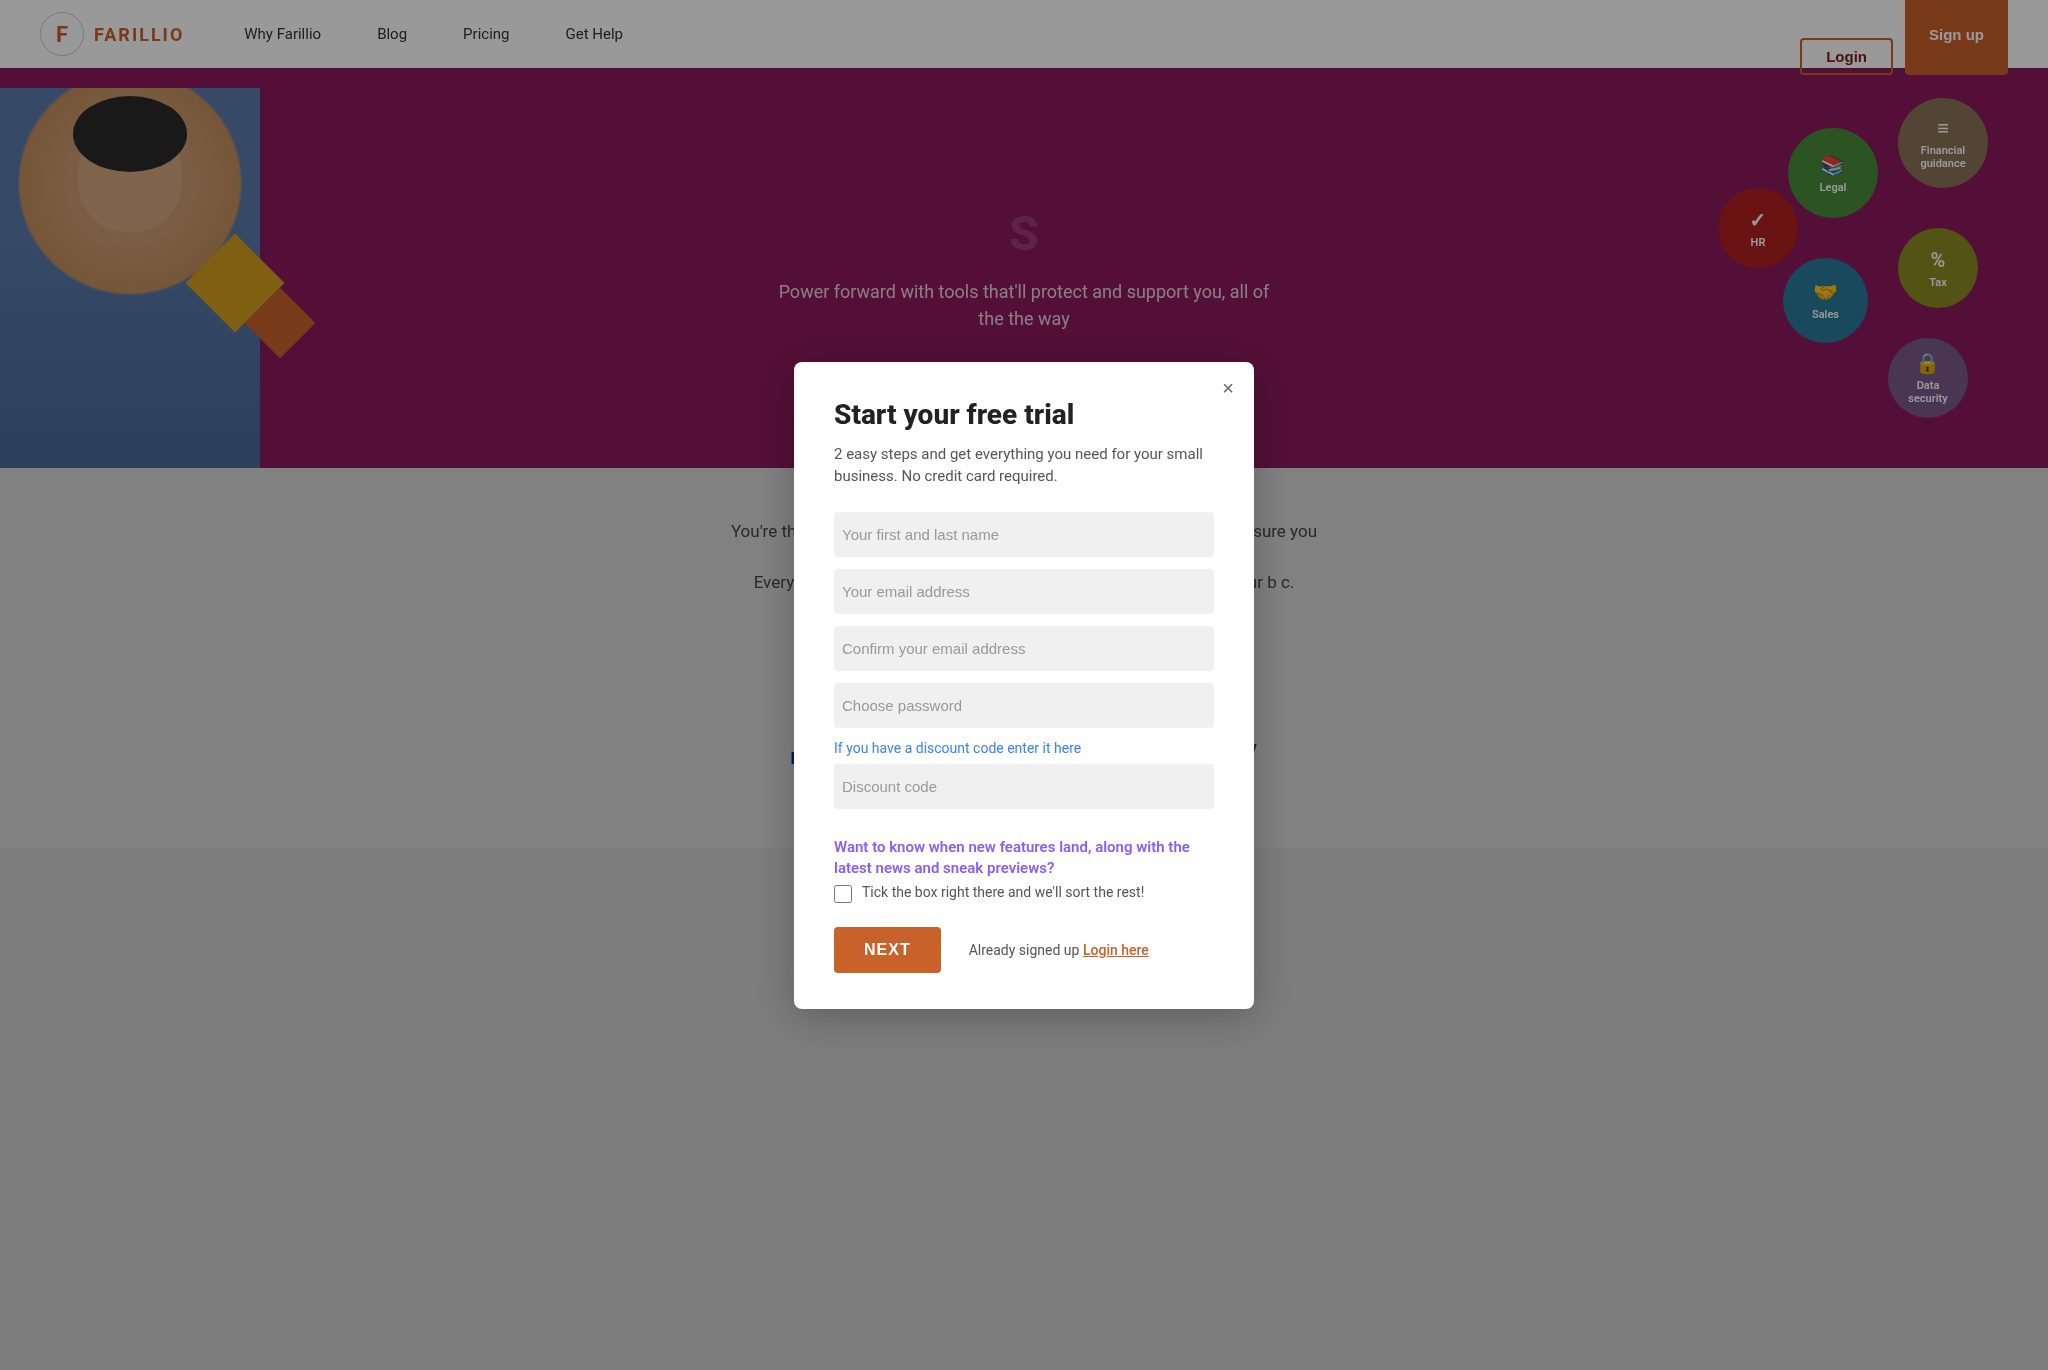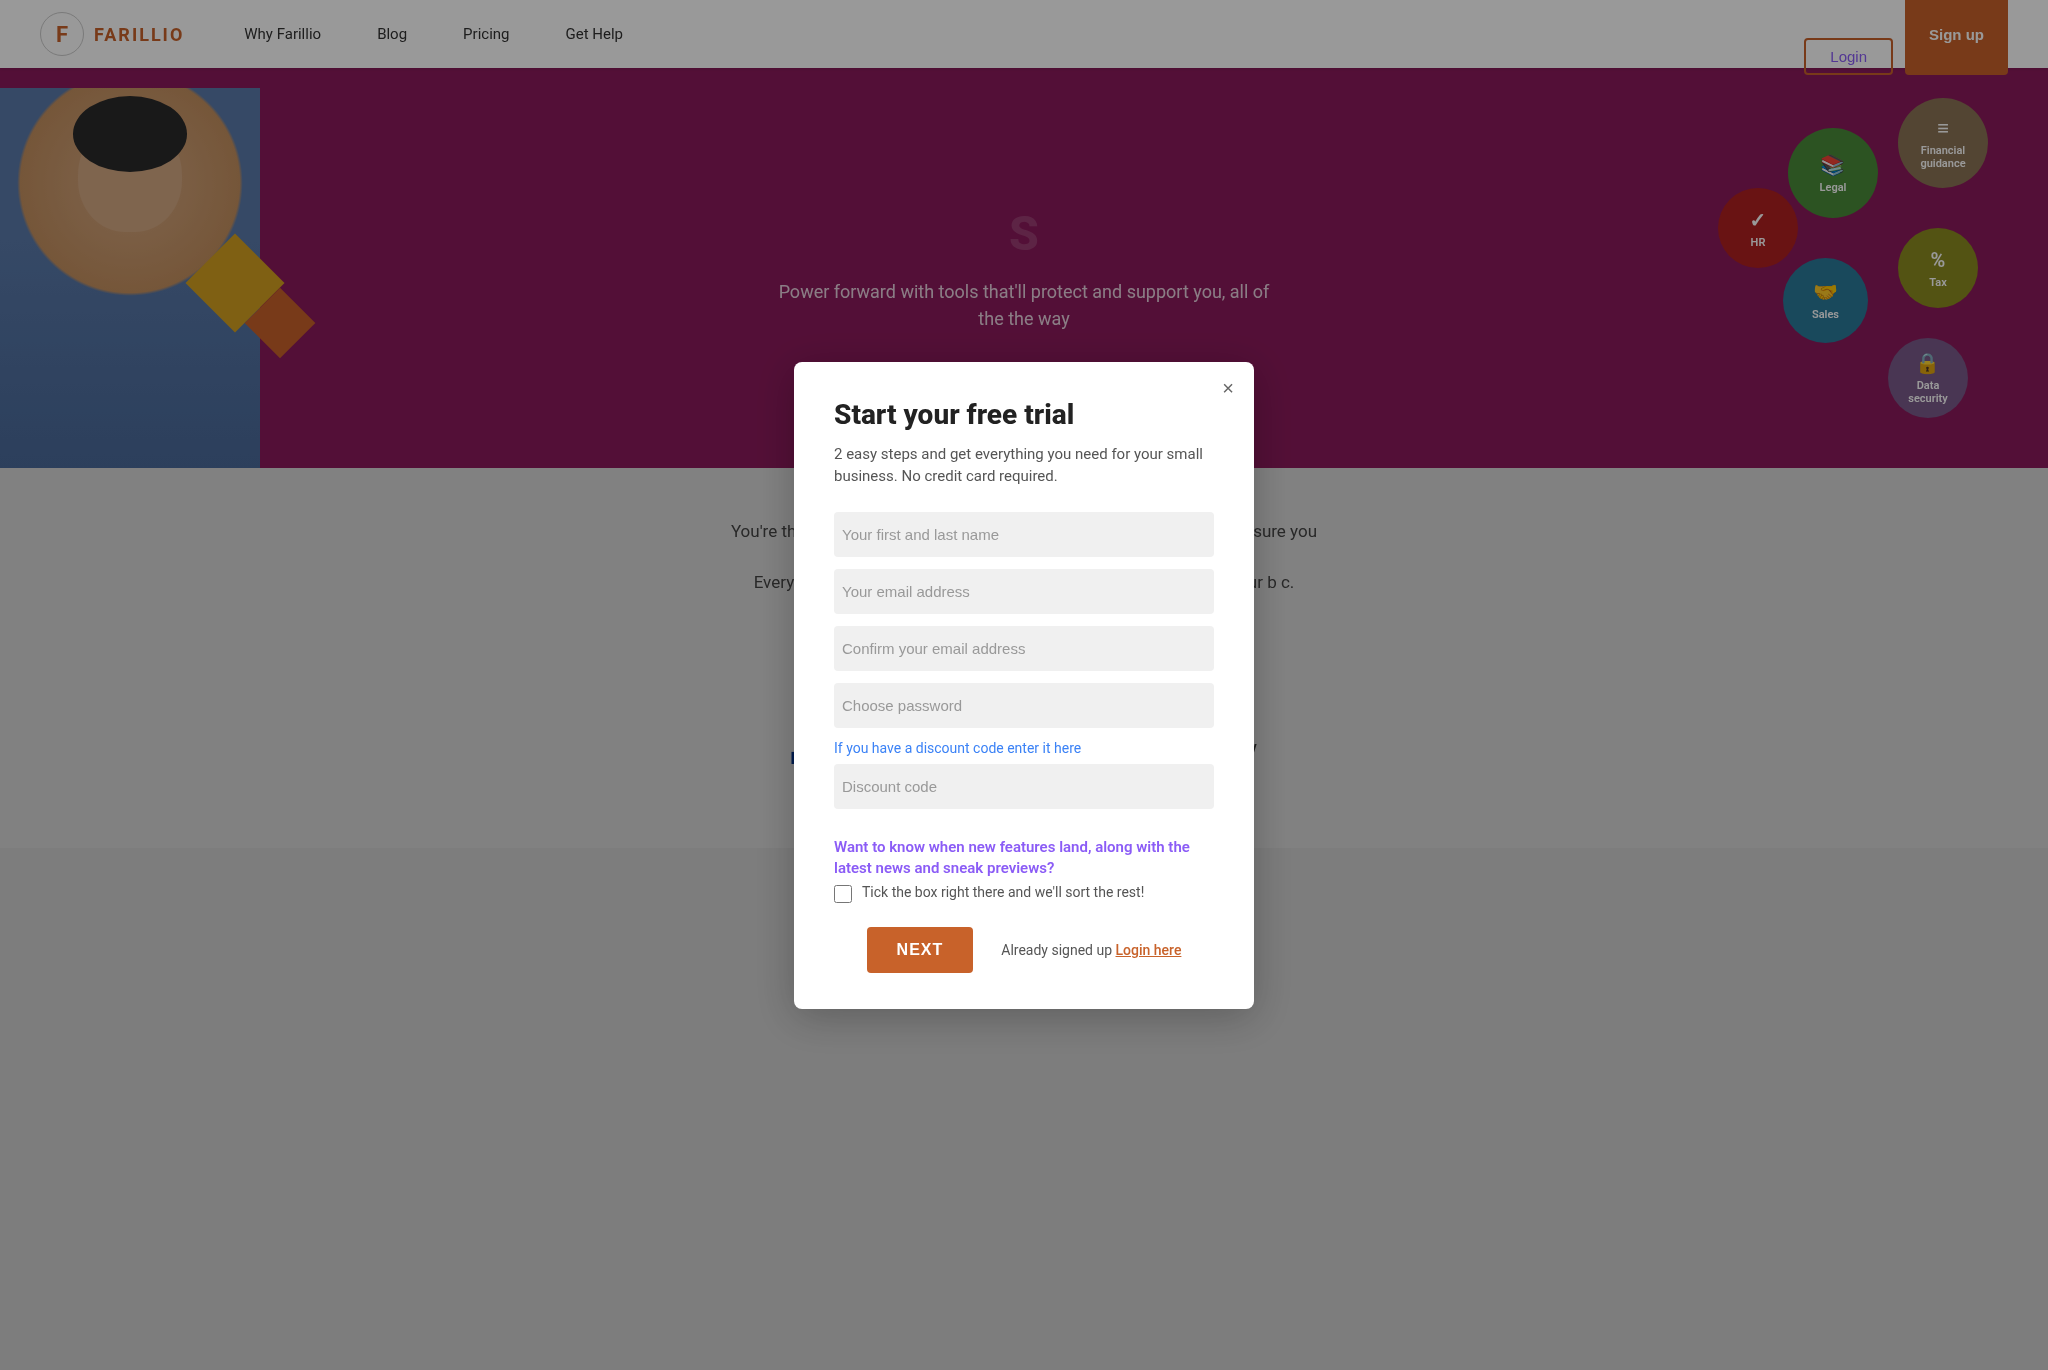--- a/index.html
+++ b/index.html
@@ -53,26 +53,26 @@
       cursor: pointer;
     }
     .navbar-actions {
       display: flex;
       gap: 12px;
       margin-left: auto;
     }
     .btn-login {
       border: 2px solid #c8622a;
       background: transparent;
-      color: #8b5cf6;
+      color: #7f1d1d;
       padding: 8px 24px;
       border-radius: 4px;
       font-size: 15px;
       cursor: pointer;
-      font-weight: 400;
+      font-weight: 700;
       margin-top: 44px;
     }
     .btn-signup {
       background: #c8622a;
       color: #fff;
       border: none;
       padding: 2px 24px;
       border-radius: 4px;
       font-size: 15px;
       cursor: pointer;
@@ -388,21 +388,20 @@
     .checkbox-label {
       font-size: 14px;
       color: #555;
       line-height: 1.4;
     }
     .modal-footer {
       display: flex;
       align-items: center;
       gap: 28px;
       margin-top: 20px;
-      justify-content: center;
     }
     .btn-next {
       background: #c8622a;
       color: #fff;
       border: none;
       padding: 14px 30px;
       border-radius: 4px;
       font-size: 16px;
       font-weight: 700;
       letter-spacing: 1px;

